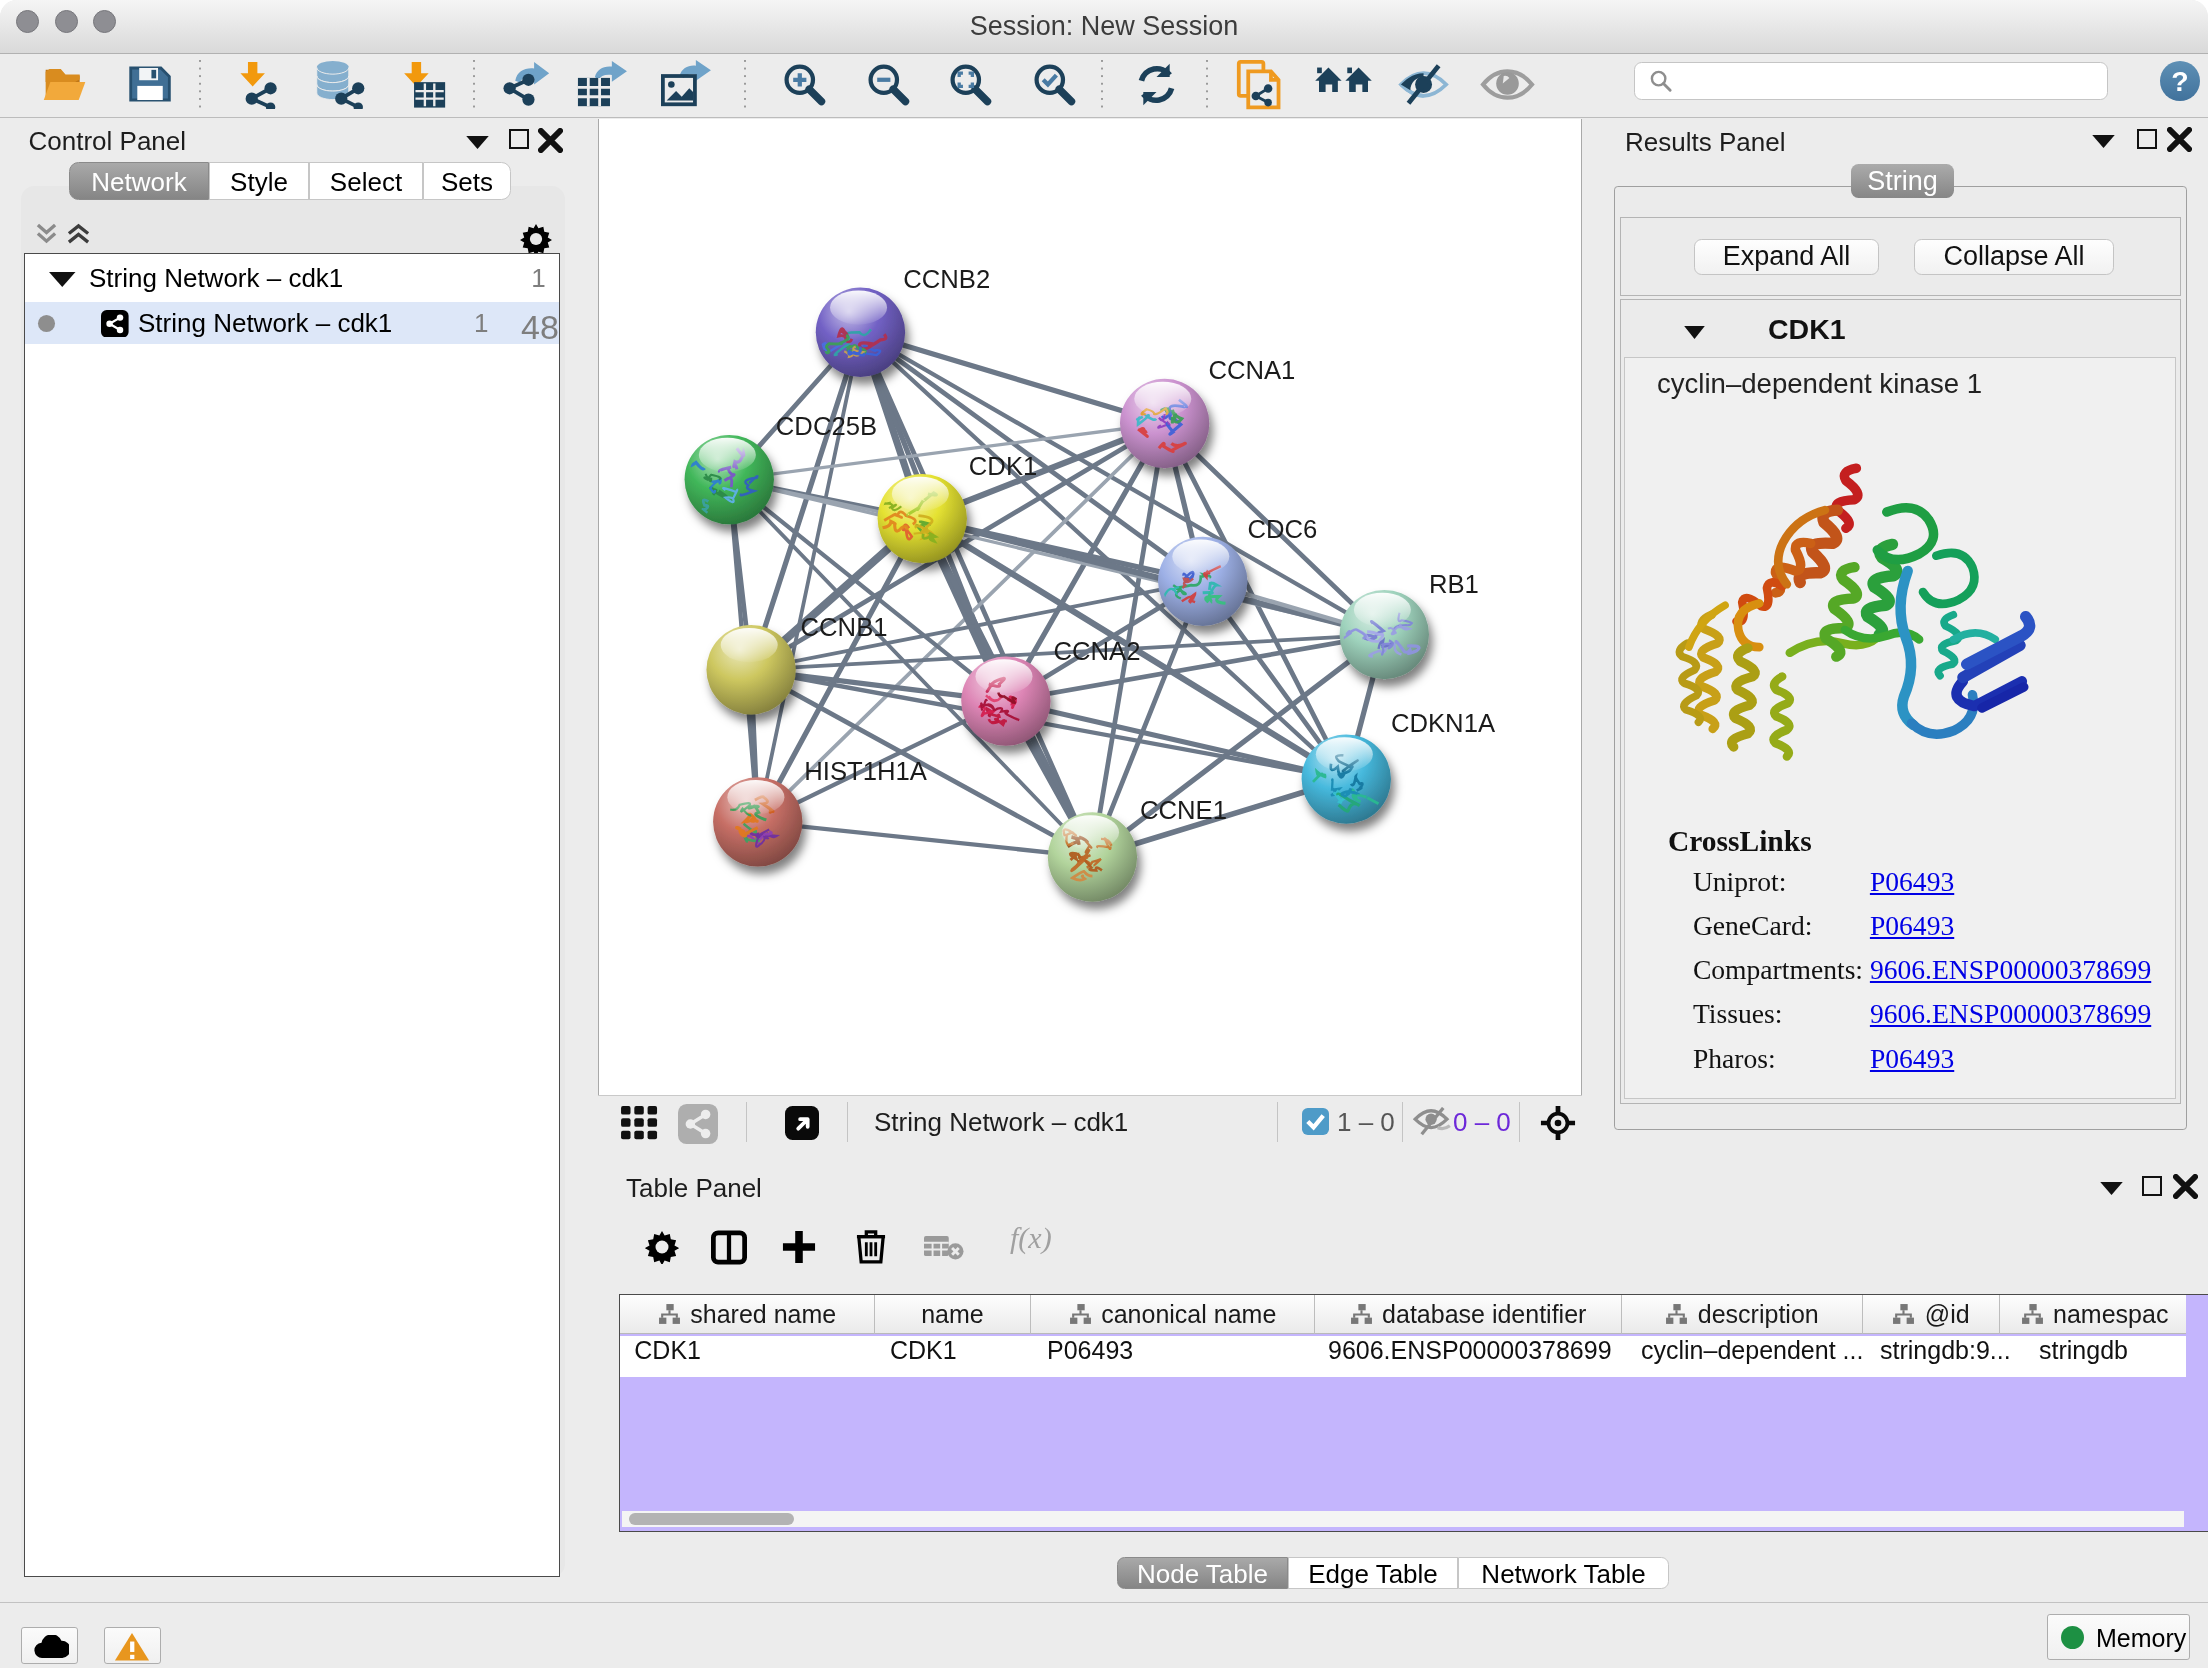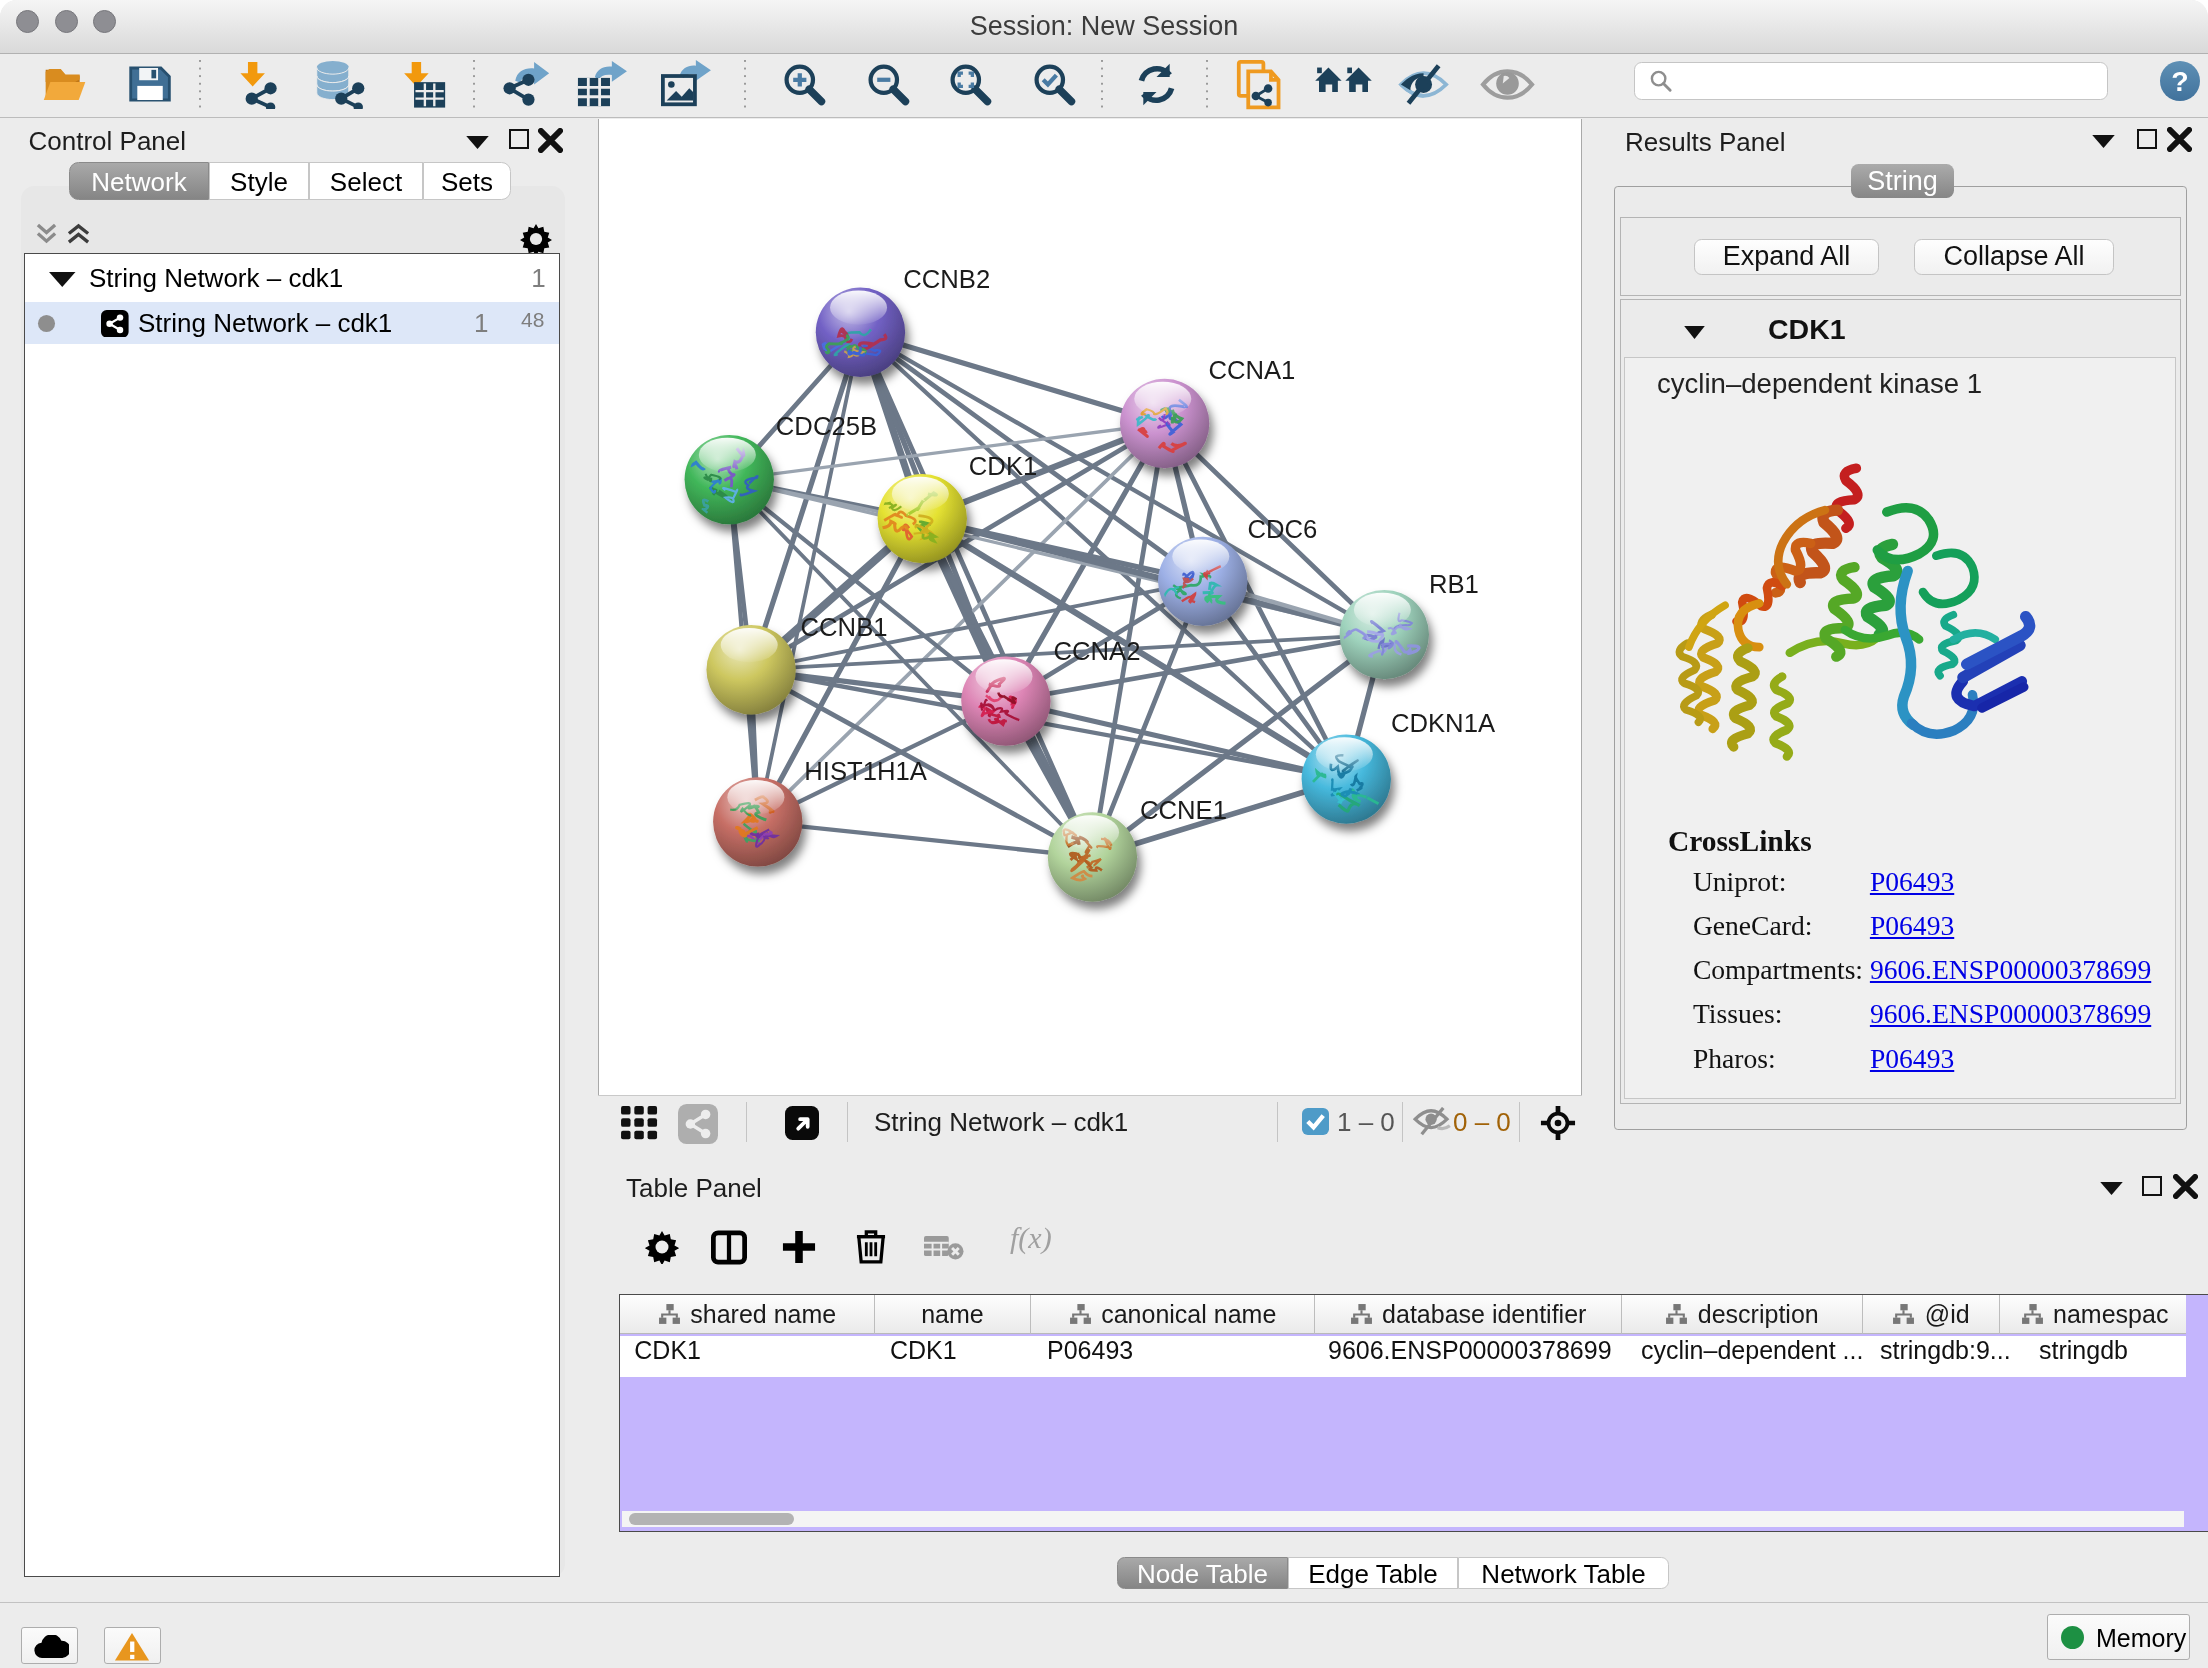--- a/index.html
+++ b/index.html
@@ -255,21 +255,21 @@
           <rect x="0" y="0" width="29" height="29" rx="6" fill="#000"></rect>
           <g fill="#fff">
               <circle cx="9" cy="14.5" r="3.4"></circle>
               <circle cx="20" cy="8" r="3.4"></circle>
               <circle cx="20" cy="21" r="3.4"></circle>
               <path d="M9 14.5 L20 8 M9 14.5 L20 21" stroke="#fff" stroke-width="2.4"></path>
             </g>
         </svg>
         <div class="abs" style="left:113px; top:5.7px; font-size:26px; color:#000;">String Network – cdk1</div>
         <div class="abs" style="left:449px; top:5.7px; font-size:26px; color:#7e7e7e;">1</div>
-        <div class="abs" style="left:496px; top:5.7px; font-size:21px; color:#7e7e7e;">48</div>
+        <div class="abs" style="left:496px; top:5.7px; font-size:34px; color:#7e7e7e;">48</div>
       </div>
     </div>
   </div>
   <div id="netview">
 <svg width="984" height="976" viewBox="0 0 1035 1026" style="position:absolute;left:0;top:0;">
 <defs>
 <radialGradient id="g0" cx="0.37" cy="0.27" r="0.82">
             <stop offset="0" stop-color="#c7c0e8"></stop>
             <stop offset="0.42" stop-color="#7261c5"></stop>
             <stop offset="1" stop-color="#443a76"></stop>
@@ -623,21 +623,21 @@
       <path d="M6 14 l6 6 10 -12" stroke="#fff" stroke-width="4.5" fill="none"></path>
     </svg>
     <div class="abs" style="left:739px; top:10.5px; font-size:26px; color:#555;">1 – 0</div>
     <div class="abs" style="left:804px; top:5.7px; width:1px; height:40px; background:#c4c4c4;"></div>
     <svg class="abs" style="left:814px; top:11.4px;" width="40" height="30" viewBox="0 0 42 32">
       <path d="M20 4 c-8 0 -14 6 -17 9 3 3 9 9 17 9 s14 -6 17 -9 c-3 -3 -9 -9 -17 -9z" fill="none" stroke="#8e8e8e" stroke-width="3.5"></path>
       <circle cx="20" cy="13" r="6" fill="#8e8e8e"></circle>
       <path d="M33 1 L10 29" stroke="#8e8e8e" stroke-width="3.5"></path>
       <path d="M27 22 c5 2 9 1 13 -2" fill="none" stroke="#b9b9b9" stroke-width="3.5"></path>
     </svg>
-    <div class="abs" style="left:855px; top:10.5px; font-size:26px; color:#a16207;">0 – 0</div>
+    <div class="abs" style="left:855px; top:10.5px; font-size:26px; color:#6d28d9;">0 – 0</div>
     <div class="abs" style="left:921px; top:5.7px; width:1px; height:40px; background:#c4c4c4;"></div>
     <svg class="abs" style="left:942px; top:8.6px;" width="36" height="36" viewBox="0 0 38 38">
       <circle cx="19" cy="19" r="10" fill="none" stroke="#0a0a0a" stroke-width="4"></circle>
       <path d="M19 1 v8 M19 29 v8 M1 19 h8 M29 19 h8" stroke="#0a0a0a" stroke-width="5"></path>
       <circle cx="19" cy="19" r="3.5" fill="#0a0a0a"></circle>
     </svg>
   </div>
   <div id="rpanel">
     <div class="ptitle abs" style="left:41px; top:8.6px;">Results Panel</div>
     <svg class="abs" style="left:507px; top:16px;" width="25" height="15" viewBox="0 0 26 16">

